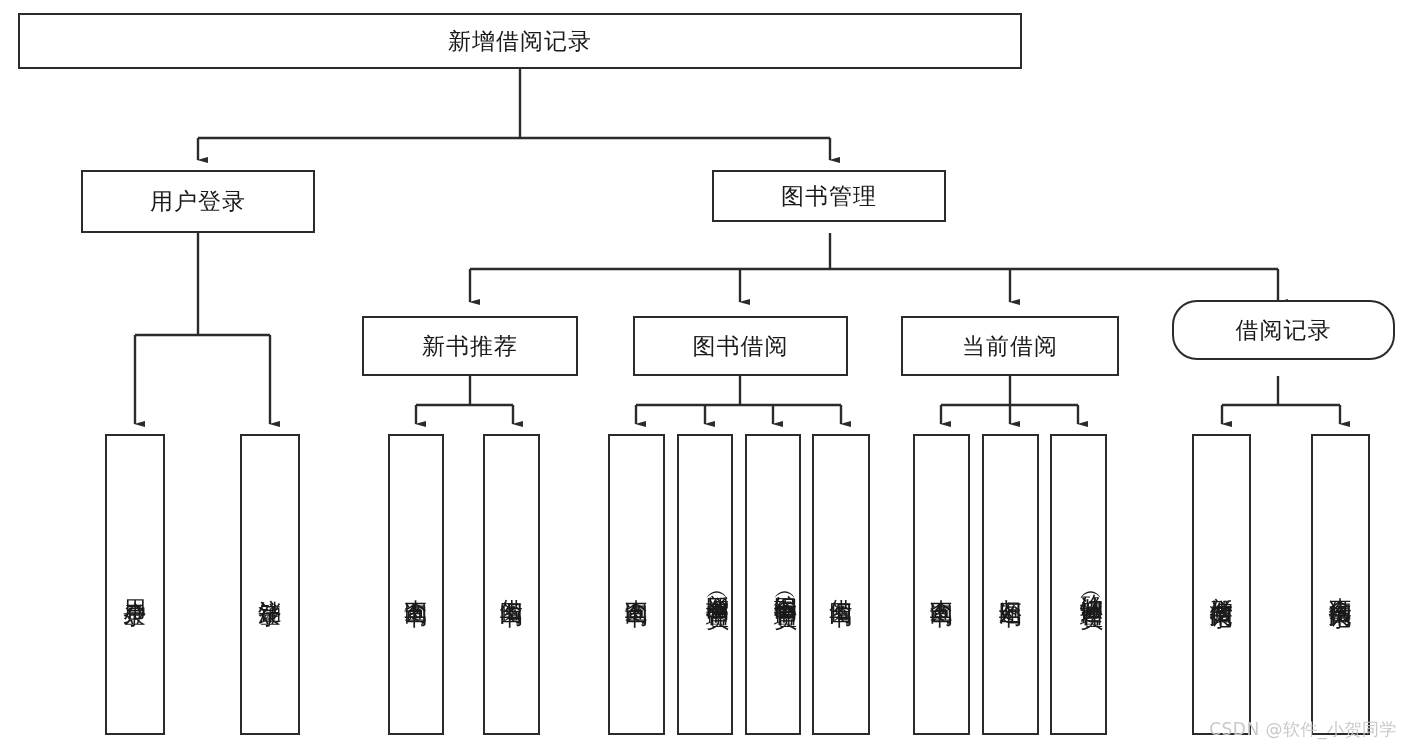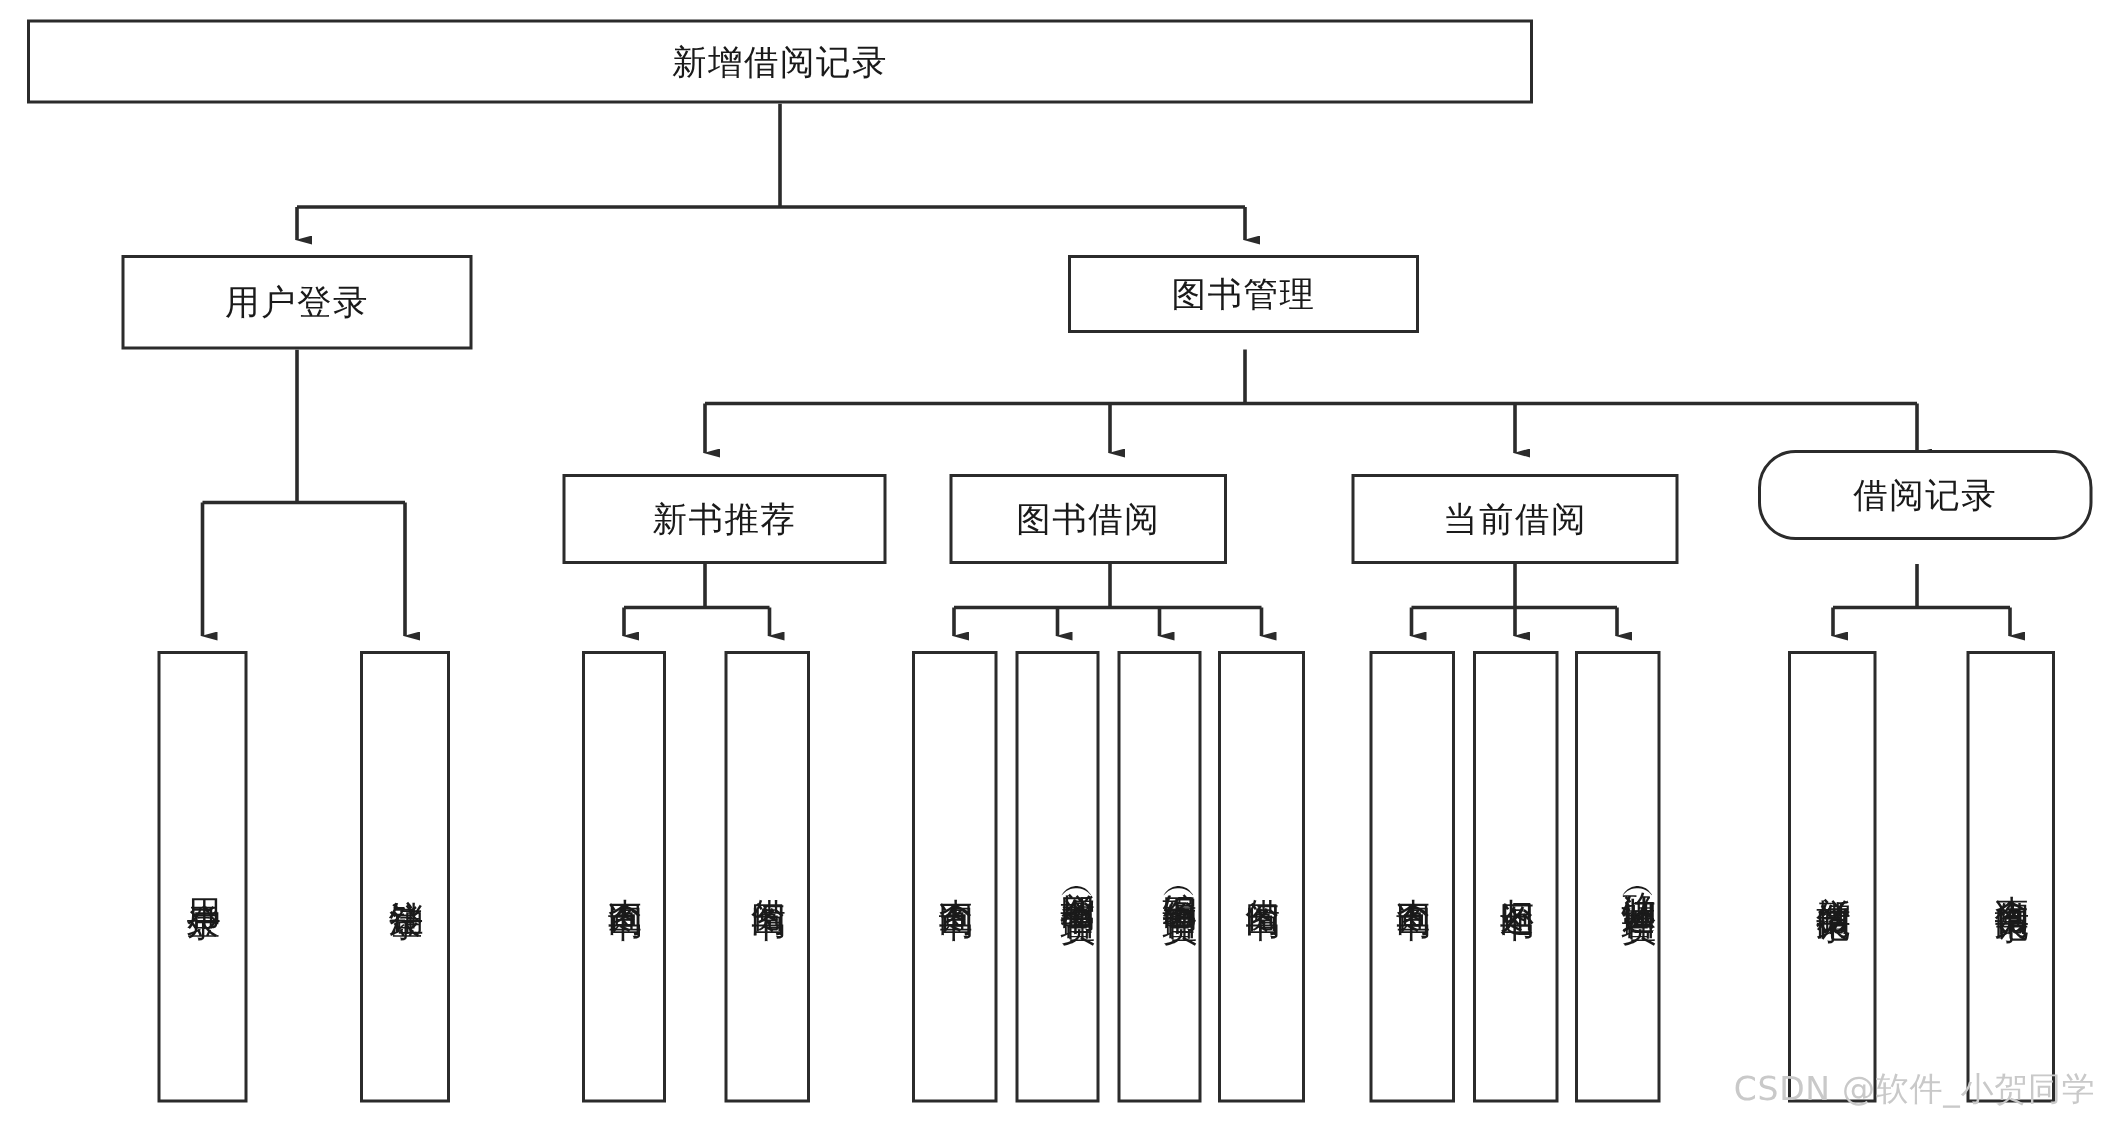--- a/index.html
+++ b/index.html
@@ -18,21 +18,21 @@
   .node.leaf{
     writing-mode:vertical-rl;text-orientation:upright;
     font-size:23px;line-height:1.16;letter-spacing:2px;
     justify-content:center;align-items:center;
     padding:4px 0;white-space:nowrap;
   }
   .node.leaf.topal{align-items:flex-start;}
   svg.links{position:absolute;left:0;top:0;width:1405px;height:747px;pointer-events:none;}
   .watermark{
     position:absolute;right:8px;bottom:6px;
-    font-size:22px;color:#c9c9c9;letter-spacing:0.5px;white-space:nowrap;text-align:center;
+    font-size:17px;color:#c9c9c9;letter-spacing:0.5px;white-space:nowrap;text-align:center;
   }
 </style>
 </head>
 <body>
 
 <div id="canvas">
 
   <svg class="links" viewBox="0 0 1405 747">
     <defs>
       <marker id="arr" markerWidth="10" markerHeight="12" refX="3" refY="10" orient="auto" markerUnits="userSpaceOnUse">
@@ -81,22 +81,22 @@
       <path d="M1222,405 L1222,424" marker-end="url(#arr)"></path>
       <path d="M1340,405 L1340,424" marker-end="url(#arr)"></path>
     </g>
   </svg>
 
   <div class="node h" style="left:18px;top:13px;width:1004px;height:56px;">新增借阅记录</div>
 
   <div class="node h" style="left:81px;top:170px;width:234px;height:63px;">用户登录</div>
   <div class="node h" style="left:712px;top:170px;width:234px;height:52px;">图书管理</div>
 
-  <div class="node h" style="left:362px;top:316px;width:216px;height:60px;margin-left:13px;">新书推荐</div>
-  <div class="node h" style="left:633px;top:316px;width:185px;height:60px;font-family:Liberation Serif, serif;">图书借阅</div>
+  <div class="node h" style="left:362px;top:316px;width:216px;height:60px;">新书推荐</div>
+  <div class="node h" style="left:633px;top:316px;width:215px;height:60px;font-family:Liberation Serif, serif;">图书借阅</div>
   <div class="node h" style="left:901px;top:316px;width:218px;height:60px;">当前借阅</div>
   <div class="node h" style="left:1172px;top:300px;width:223px;height:60px;border-radius:25px;">借阅记录</div>
 
   <div class="node leaf" style="left:105px;top:434px;width:60px;height:301px;">用户登录</div>
   <div class="node leaf" style="left:240px;top:434px;width:60px;height:301px;">注销登录</div>
 
   <div class="node leaf" style="left:388px;top:434px;width:56px;height:301px;">查询图书</div>
   <div class="node leaf" style="left:483px;top:434px;width:57px;height:301px;">借阅图书</div>
 
   <div class="node leaf" style="left:608px;top:434px;width:57px;height:301px;">查询图书</div>

